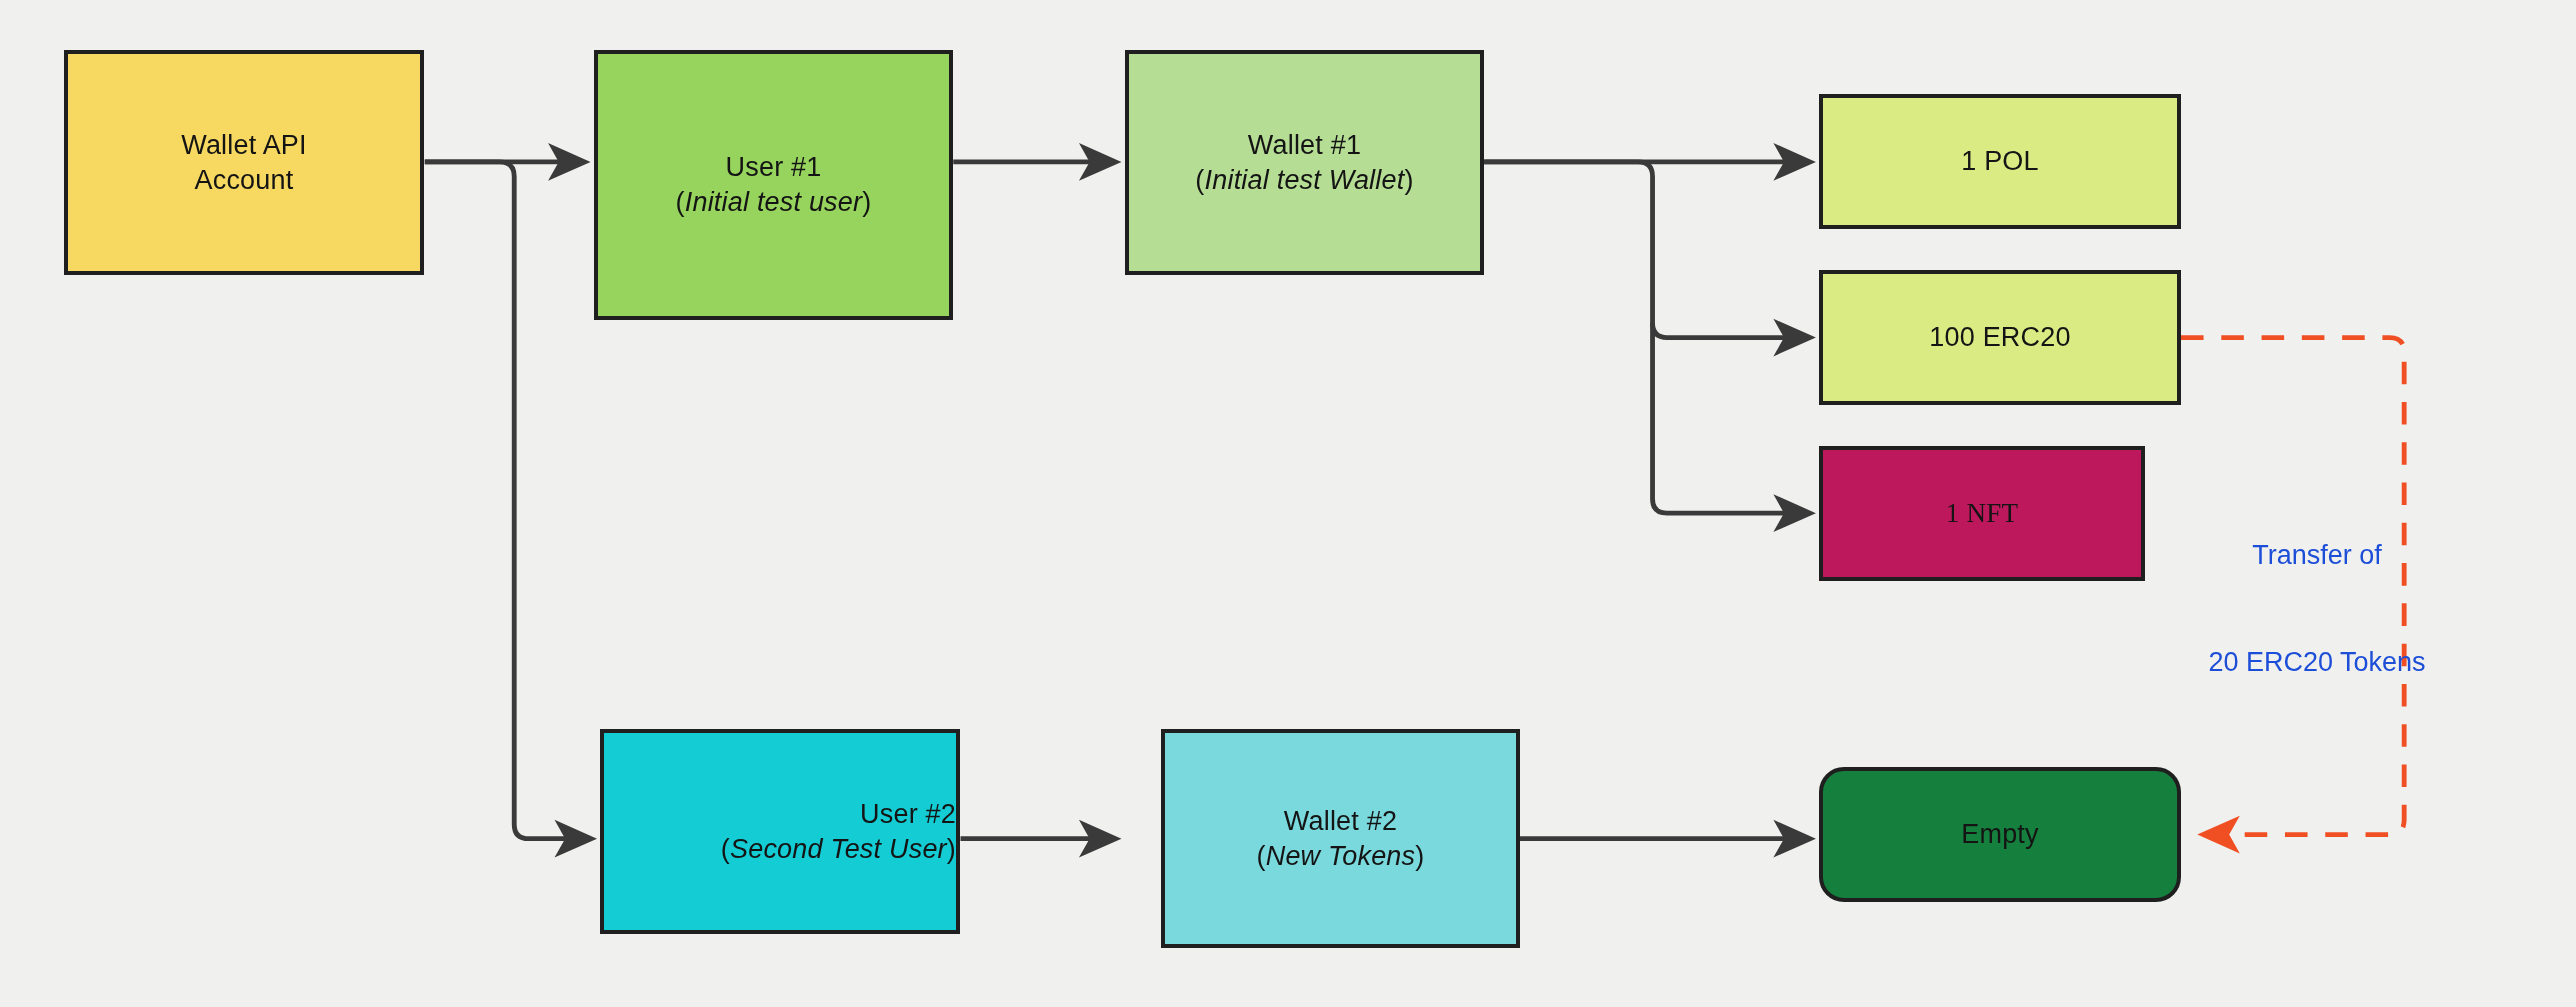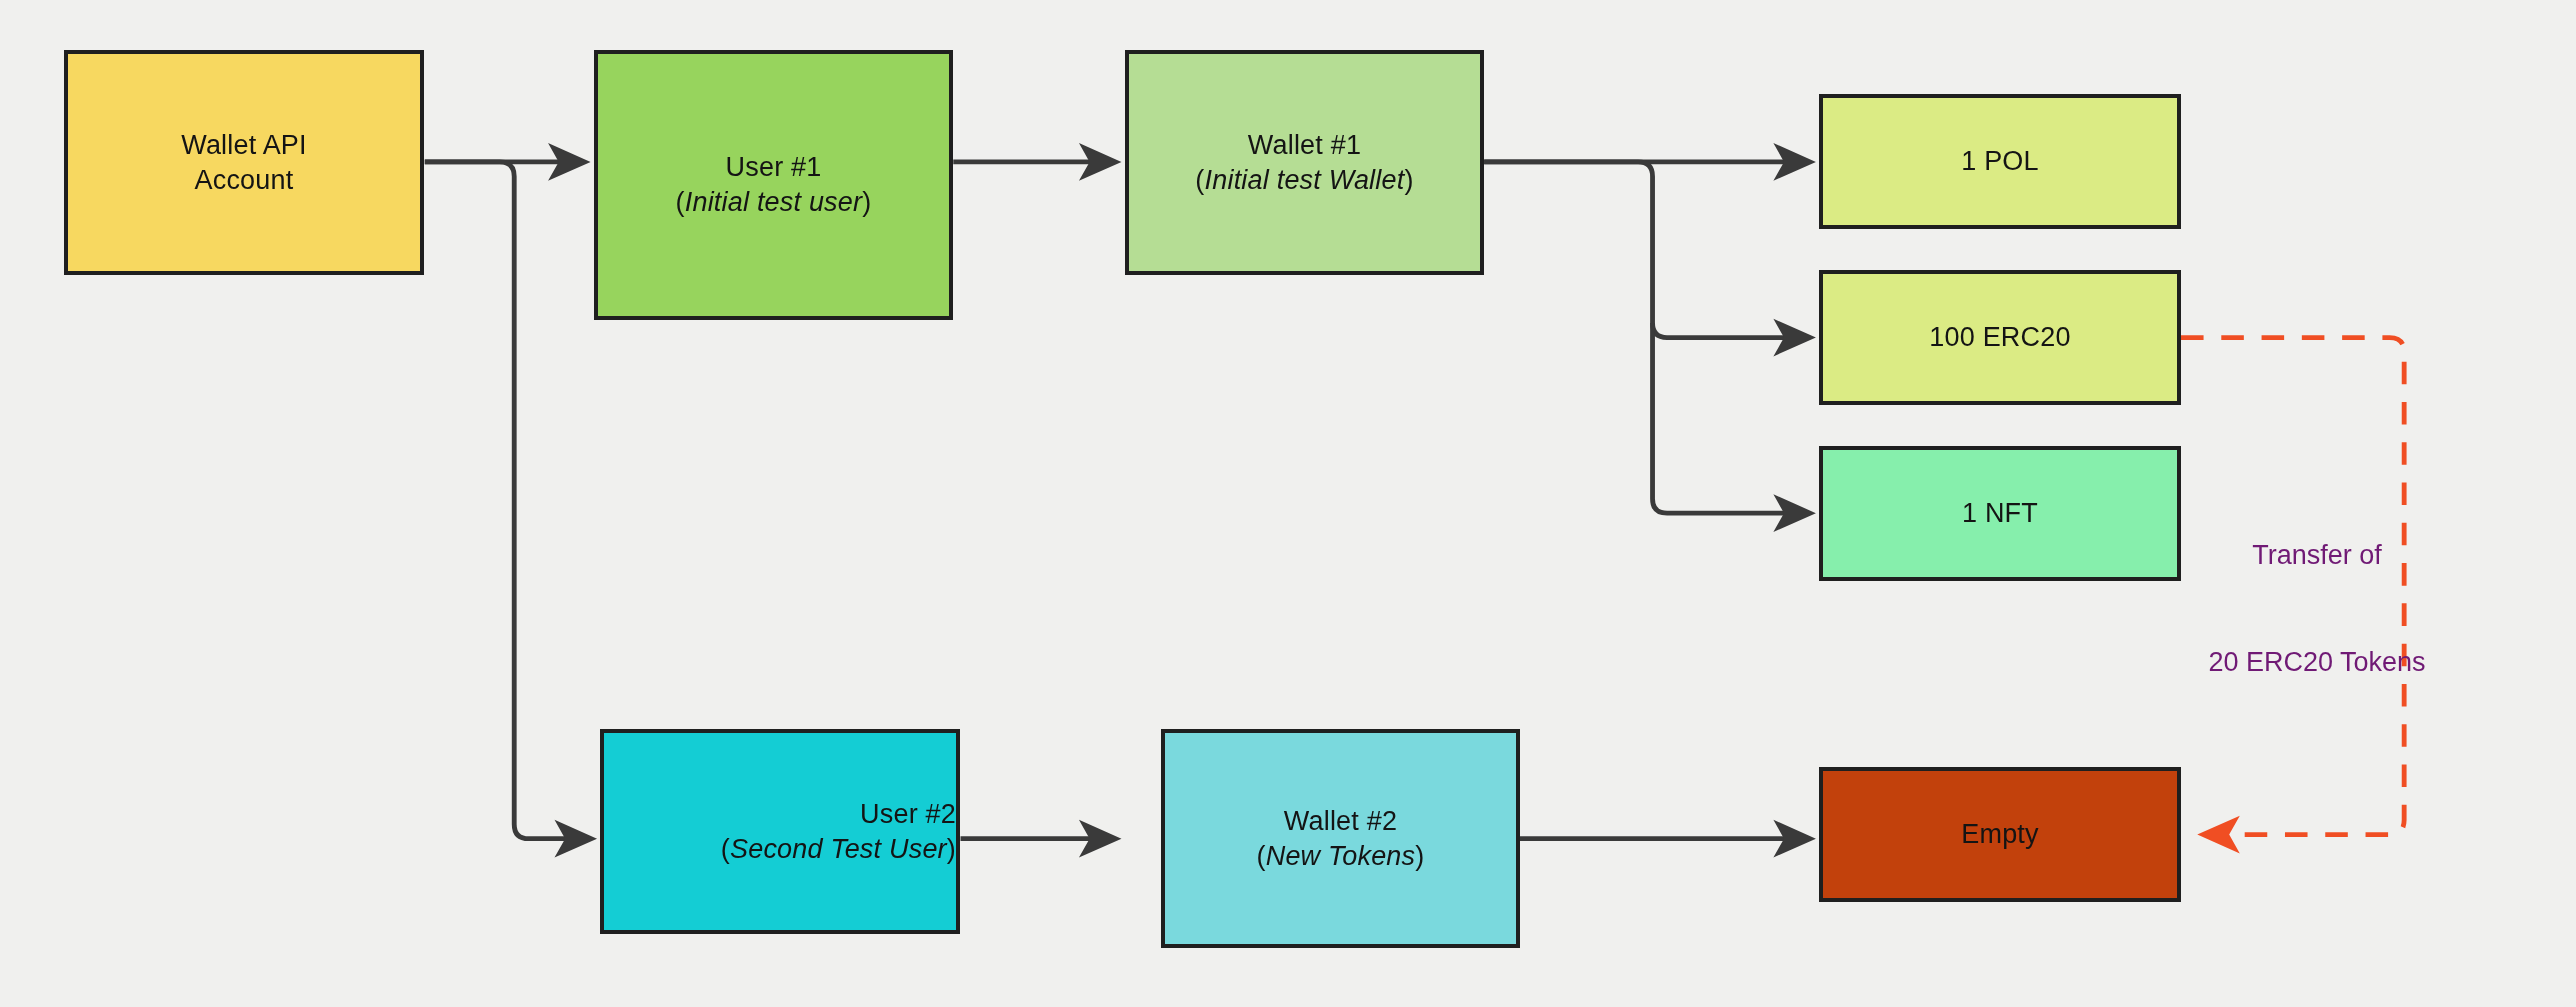--- a/index.html
+++ b/index.html
@@ -37,21 +37,21 @@
     line-height: 1.28;
     letter-spacing: 0.2px;
   }
   .node .ln1 { display: block; }
   .node .ln2 { display: block; }
   .node .ln2 i {
     font-style: italic;
   }
   .edge-label {
     position: absolute;
-    color: #701a75;
+    color: #1d4ed8;
     font-size: 27px;
     line-height: 1.32;
     text-align: center;
     white-space: pre;
   }
 </style>
 </head>
 <body>
 
 <div id="stage">
@@ -103,35 +103,35 @@
   </div>
 
   <div class="node" style="left:1819px; top:94px; width:362px; height:135px; background:#dbeb84;">
     <span class="ln1">1 POL</span>
   </div>
 
   <div class="node" style="left:1819px; top:270px; width:362px; height:135px; background:#dbeb84;">
     <span class="ln1">100 ERC20</span>
   </div>
 
-  <div class="node" style="left:1819px; top:446px; width:362px; height:135px; background:#86efac;">
+  <div class="node" style="left:1819px; top:446px; width:326px; height:135px; background:#be185d;font-family:Liberation Serif, serif;">
     <span class="ln1">1 NFT</span>
   </div>
 
   <div class="node" style="left:600px; top:729px; width:360px; height:205px; background:#14cdd4;align-items:flex-end;">
     <span class="ln1">User #2</span>
     <span class="ln2"><span>(</span><i>Second Test User</i><span>)</span></span>
   </div>
 
   <div class="node" style="left:1125px; top:729px; width:359px; height:219px; background:#7ad9dd;margin-left:36px;">
     <span class="ln1">Wallet #2</span>
     <span class="ln2"><span>(</span><i>New Tokens</i><span>)</span></span>
   </div>
 
-  <div class="node" style="left:1819px; top:767px; width:362px; height:135px; background:#c2410c;">
+  <div class="node" style="left:1819px; top:767px; width:362px; height:135px; background:#15803d;border-radius:25px;">
     <span class="ln1">Empty</span>
   </div>
 
   <div class="edge-label" style="left:2180px; top:467px; width:274px;">
     <span style="display:block;">Transfer of</span>
     <span style="display:block;">20 ERC20 Tokens</span>
   </div>
 
 </div>
 

